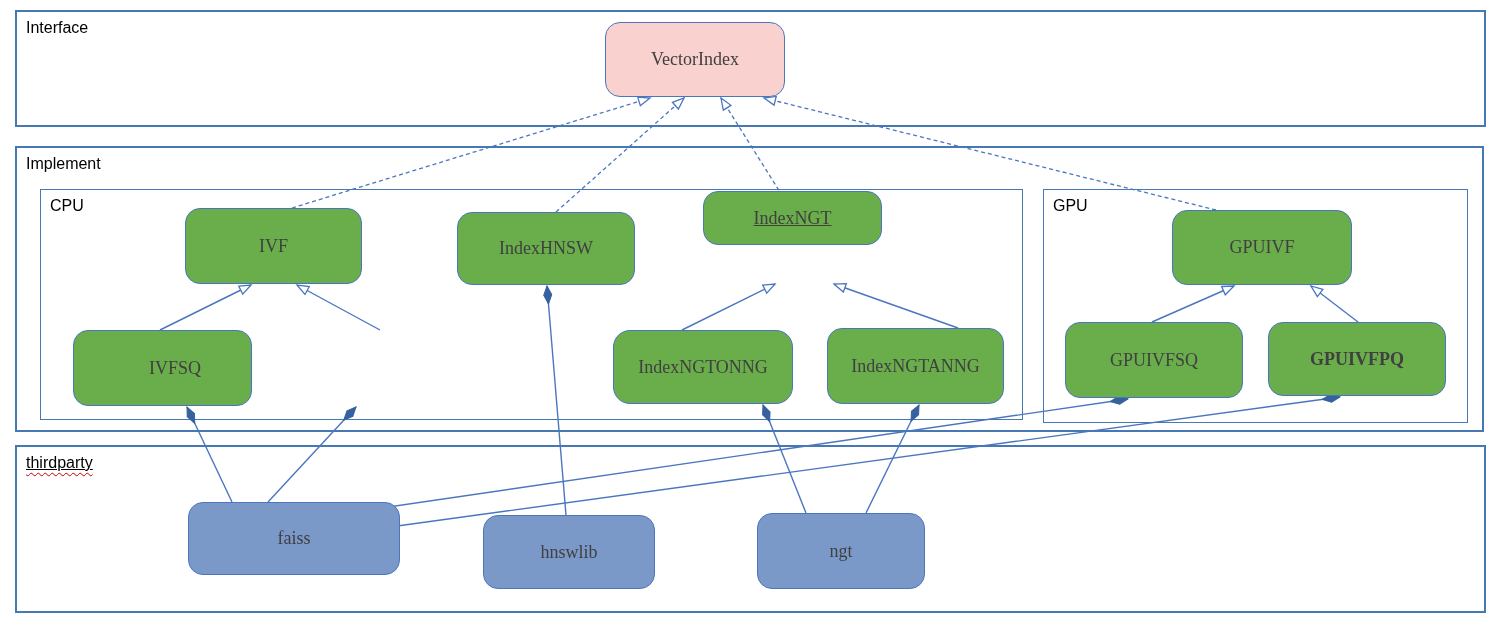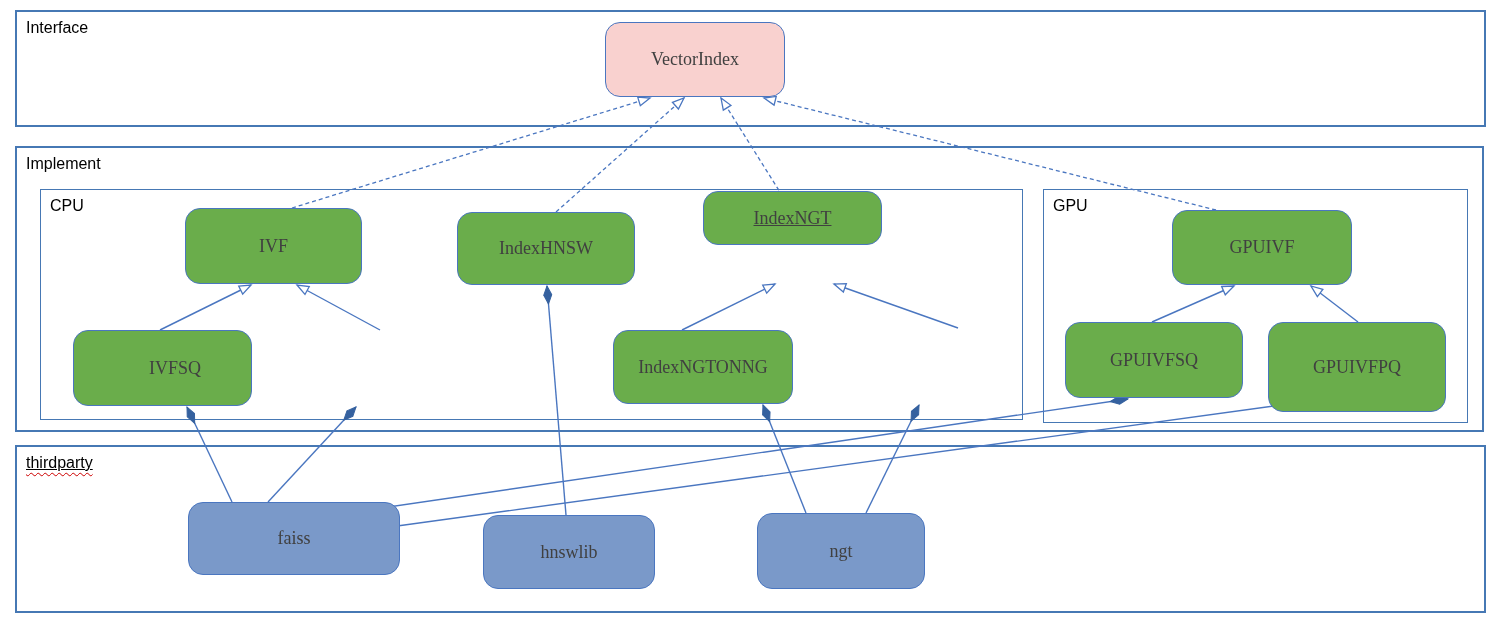--- a/index.html
+++ b/index.html
@@ -122,21 +122,22 @@
   </svg>
 
   <div class="node node-interface" style="left:605px; top:22px; width:180px; height:75px;">VectorIndex</div>
 
   <div class="node node-class" style="left:185px; top:208px; width:177px; height:76px;">IVF</div>
   <div class="node node-class" style="left:457px; top:212px; width:178px; height:73px;">IndexHNSW</div>
   <div class="node node-class" style="left:703px; top:191px; width:179px; height:54px;text-decoration:underline;">IndexNGT</div>
   <div class="node node-class" style="left:1172px; top:210px; width:180px; height:75px;">GPUIVF</div>
 
   <div class="node node-class" style="left:73px; top:330px; width:179px; height:76px;padding-left:25px;">IVFSQ</div>
-  <div class="node node-class" style="left:613px; top:330px; width:180px; height:74px;">IndexNGTONNG</div>
+  <div class="node node-class" style="left:613px; top:330px; width:180px; height:74px;border-radius:17px;">IndexNGTONNG</div>
+  <div class="node node-class" style="left:827px; top:328px; width:177px; height:76px;">IndexNGTANNG</div>
   <div class="node node-class" style="left:1065px; top:322px; width:178px; height:76px;">GPUIVFSQ</div>
-  <div class="node node-class" style="left:1268px; top:322px; width:178px; height:90px;">GPUIVFPQ</div>
+  <div class="node node-class" style="left:1268px; top:322px; width:178px; height:74px;font-weight:bold;">GPUIVFPQ</div>
 
   <div class="node node-lib" style="left:188px; top:502px; width:212px; height:73px;">faiss</div>
   <div class="node node-lib" style="left:483px; top:515px; width:172px; height:74px;">hnswlib</div>
   <div class="node node-lib" style="left:757px; top:513px; width:168px; height:76px;">ngt</div>
 
 </div>
 
 </body></html>

